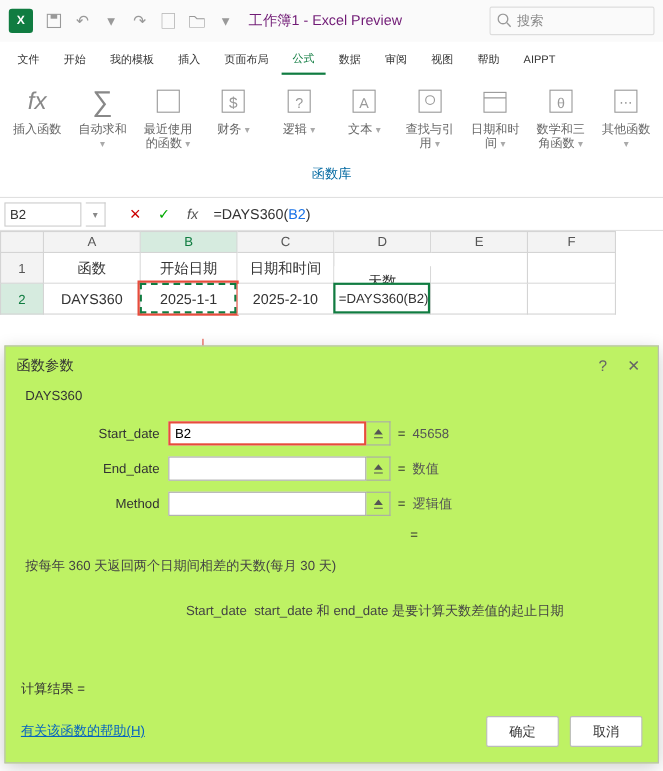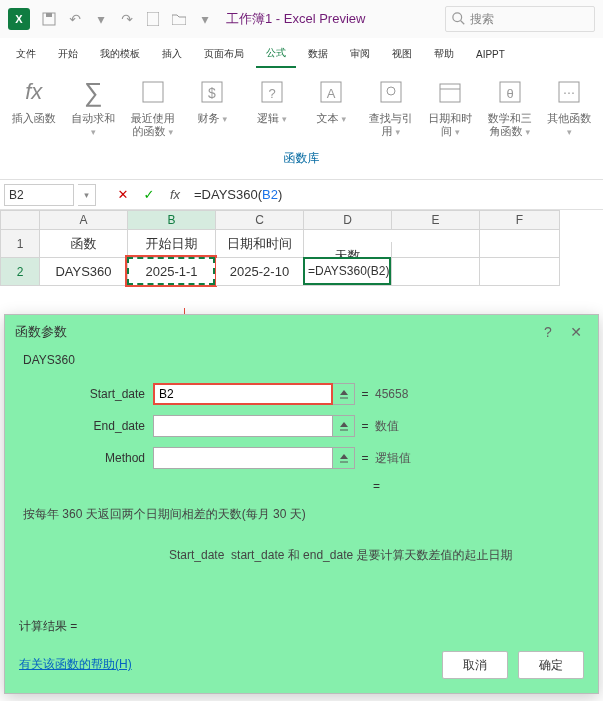--- a/index.html
+++ b/index.html
@@ -50,21 +50,21 @@
   .rh.selected { background: #d6ebdf; color: #107c41; }
   .cells { position: absolute; left: 40px; top: 20px; }
   .cell { position: absolute; border-right: 1px solid #d4d4d4; border-bottom: 1px solid #d4d4d4; display: flex; align-items: center; justify-content: center; font-size: 13px; background: #fff; padding: 0 4px; overflow: hidden; }
   .cell.header { font-size: 13px; }
   .marching { border: 2px dashed #107c41; }
   .red-highlight { position: absolute; border: 2px solid #e74c3c; pointer-events: none; }
   .active-cell { border: 2px solid #107c41; }
   .formula-cell { font-size: 12px; text-align: left; justify-content: flex-start; line-height: 1.1; }
 
   
-  .dialog { position: absolute; left: 4px; top: 314px; width: 595px; height: 380px; background: #86efac; border: 1px solid #bbb; box-shadow: 0 4px 16px rgba(0,0,0,0.2); }
+  .dialog { position: absolute; left: 4px; top: 314px; width: 595px; height: 380px; background: #bef264; border: 1px solid #bbb; box-shadow: 0 4px 16px rgba(0,0,0,0.2); }
   .dlg-title { height: 34px; display: flex; align-items: center; padding: 0 10px; font-size: 13px; }
   .dlg-title .spacer { flex: 1; }
   .dlg-help { width: 24px; height: 24px; display: flex; align-items: center; justify-content: center; color: #666; font-size: 14px; }
   .dlg-close { width: 24px; height: 24px; display: flex; align-items: center; justify-content: center; color: #666; font-size: 14px; margin-left: 4px; }
   .dlg-body { padding: 4px 14px; font-size: 12px; }
   .dlg-func { margin-bottom: 12px; padding-left: 4px; }
   .arg-row { display: flex; align-items: center; height: 30px; margin-bottom: 2px; }
   .arg-label { width: 134px; text-align: right; padding-right: 8px; }
   .arg-input { width: 180px; height: 22px; border: 1px solid #aaa; padding: 0 4px; font-size: 12px; }
   .arg-input.hl { border: 2px solid #e74c3c; }
@@ -319,16 +319,16 @@
       </div>
     <div class="eq-alone">=</div>
     <div class="dlg-desc">按每年 360 天返回两个日期间相差的天数(每月 30 天)</div>
     <div class="dlg-desc dlg-param-desc">
       <span class="bold">Start_date</span>&nbsp;&nbsp;<span>start_date 和 end_date 是要计算天数差值的起止日期</span>
     </div>
   </div>
   <div class="dlg-result">计算结果 =</div>
   <a class="dlg-help-link">有关该函数的帮助(H)</a>
   <div class="dlg-buttons">
+    <div class="dlg-btn">确定</div>
     <div class="dlg-btn">取消</div>
-    <div class="dlg-btn">确定</div>
   </div>
 </div>
 
 </body></html>

